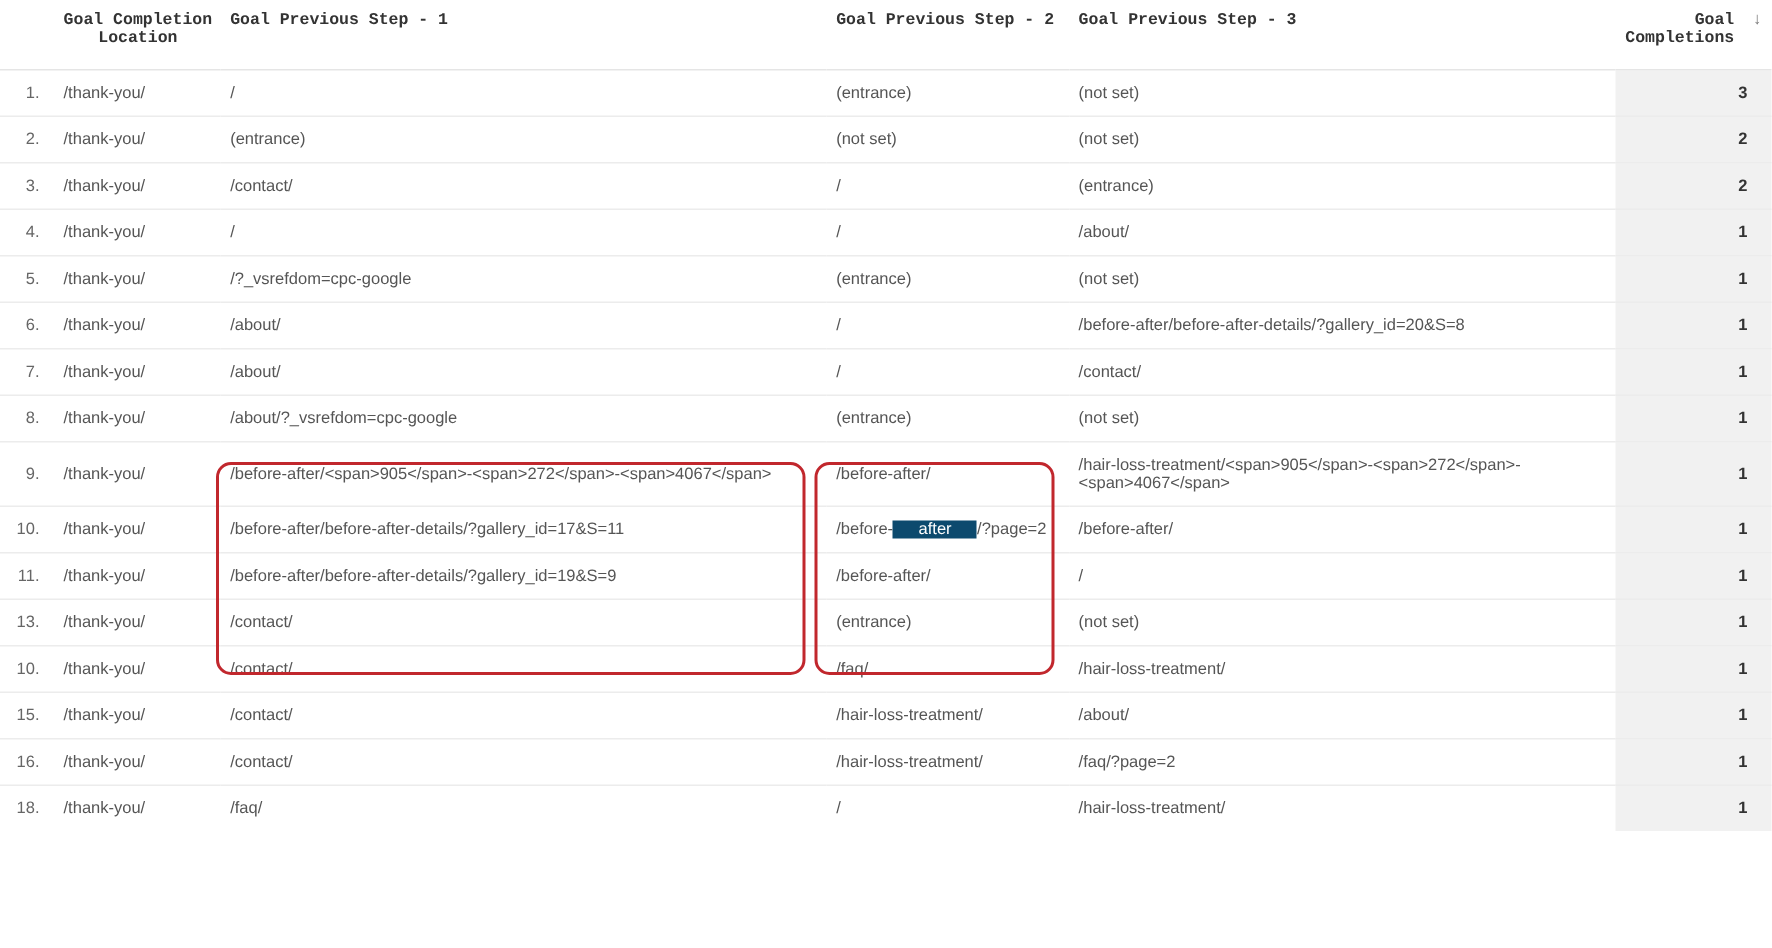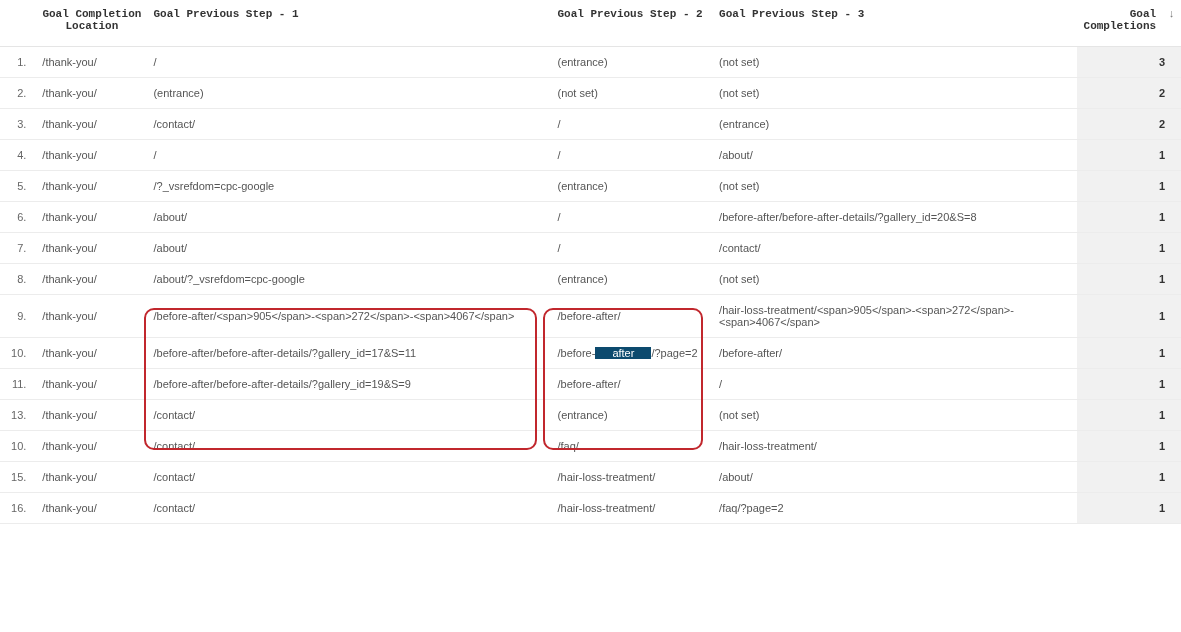--- a/index.html
+++ b/index.html
@@ -197,20 +197,28 @@
  <td class="goal" colspan="2">1</td>
 </tr>
 <tr>
  <td class="num">16.</td>
  <td class="loc">/thank-you/</td>
  <td>/contact/</td>
  <td>/hair-loss-treatment/</td>
  <td>/faq/?page=2</td>
  <td class="goal" colspan="2">1</td>
 </tr>
+<tr style="border-bottom:none;">
+ <td class="num">18.</td>
+ <td class="loc">/thank-you/</td>
+ <td>/faq/</td>
+ <td>/</td>
+ <td>/hair-loss-treatment/</td>
+ <td class="goal" colspan="2">1</td>
+</tr>
 
 </tbody>
 </table>
 
 <div class="hl-frame" style="left:144px; top:308px; width:393px; height:142px;"></div>
 <div class="hl-frame" style="left:543px; top:308px; width:160px; height:142px;"></div>
 
 </div>
 
 </body></html>

